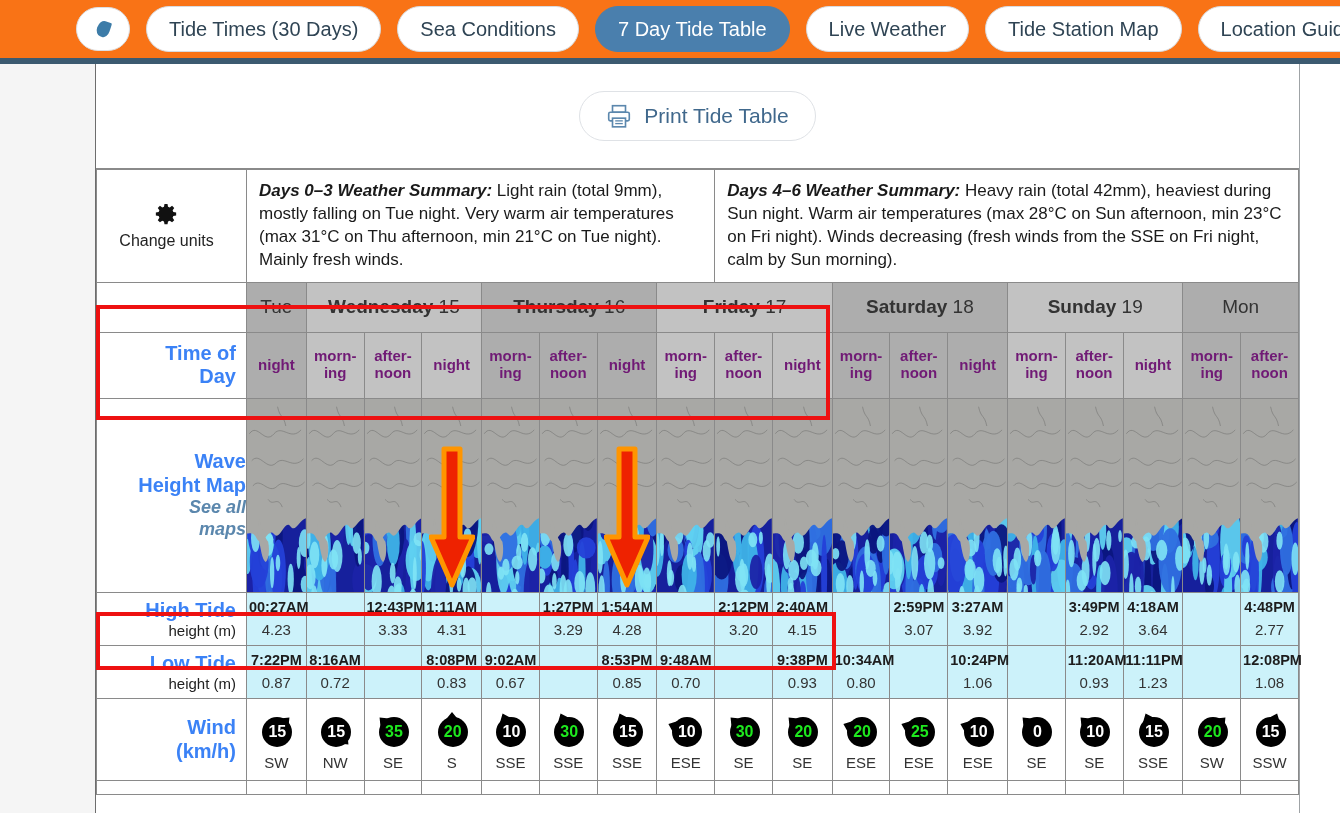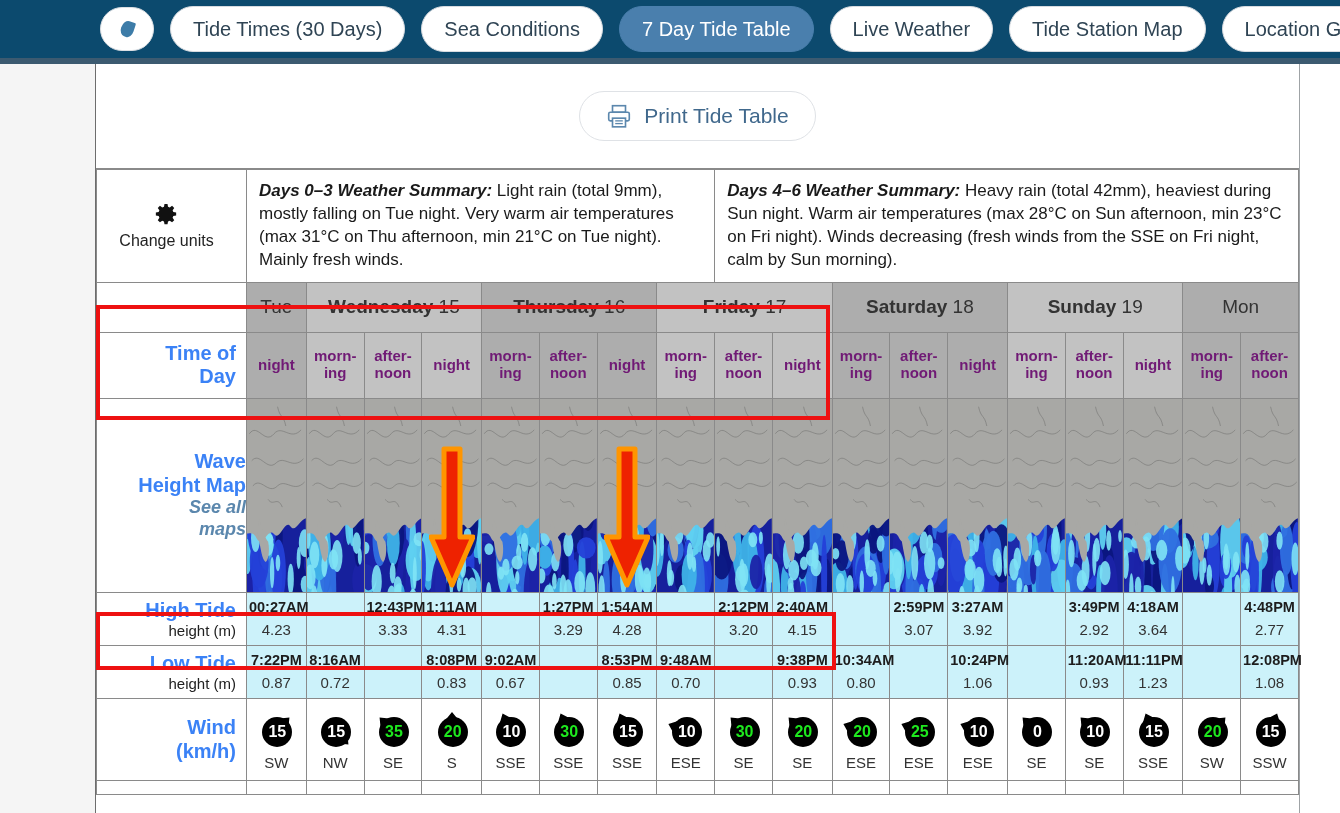--- a/index.html
+++ b/index.html
@@ -7,23 +7,23 @@
     width: 1340px; height: 813px;
     background: #ffffff;
     font-family: "Liberation Sans", sans-serif;
     overflow: hidden;
   }
 
   
   .navbar {
     position: absolute; left: 0; top: 0;
     width: 1340px; height: 58px;
-    background: #0c4a6e;
+    background: #f97316;
     display: flex; align-items: center;
-    padding-left: 100px;
+    padding-left: 76px;
     gap: 16px;
     white-space: nowrap;
   }
   .nav-logo {
     width: 54px; height: 44px;
     border: 1px solid #dcdfe3;
     border-radius: 26px;
     display: flex; align-items: center; justify-content: center;
     flex: none;
     background: #fff;

